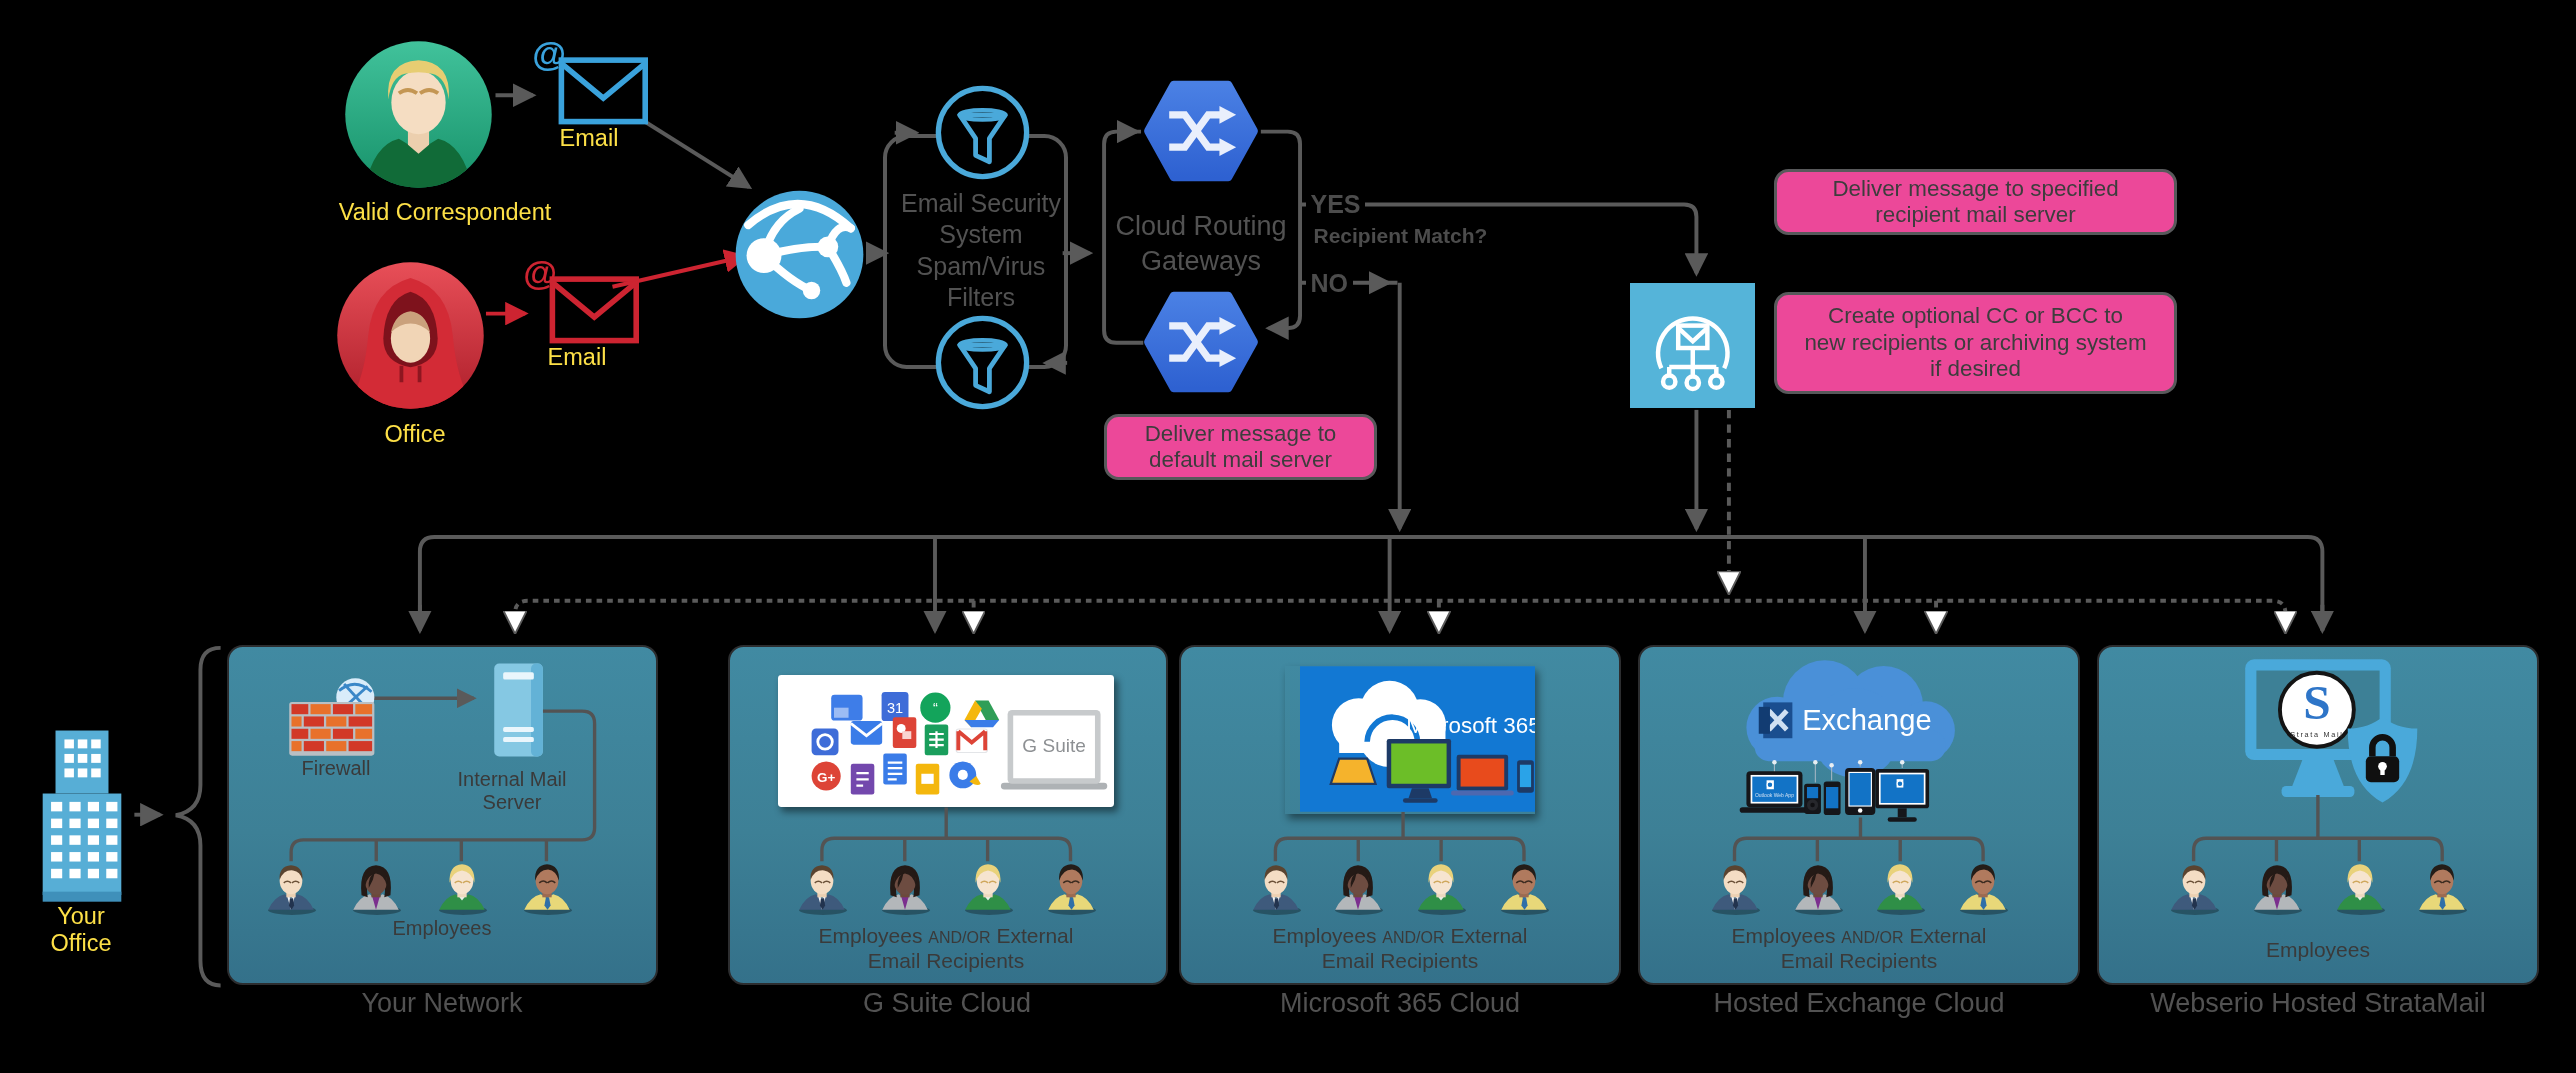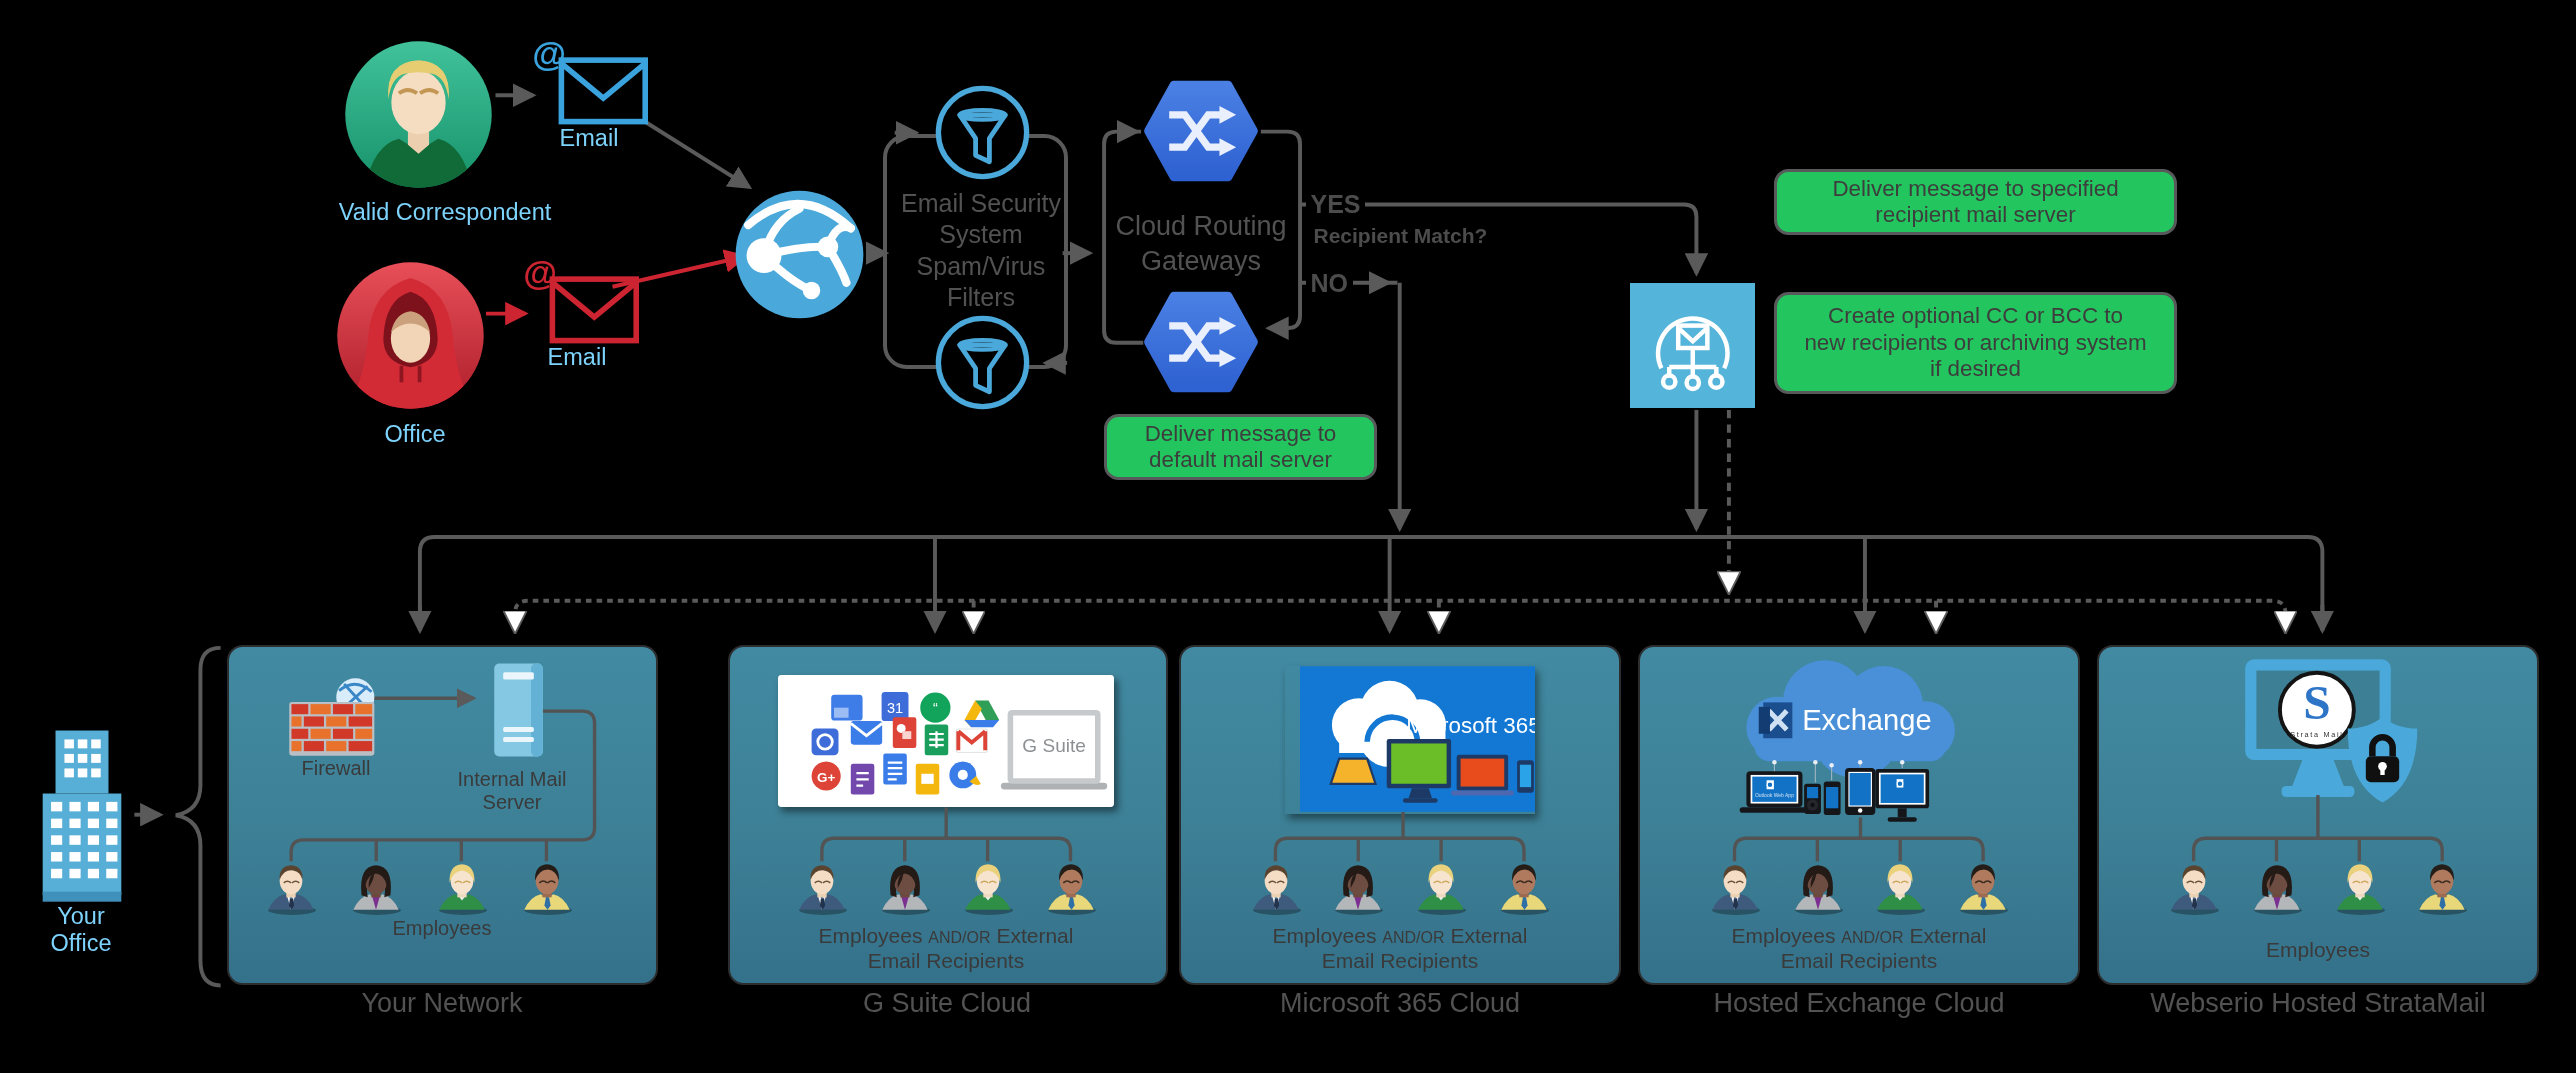--- a/index.html
+++ b/index.html
@@ -1,21 +1,21 @@
 <!DOCTYPE html>
 <html style="font-size:9px"><head>
 <meta charset="utf-8">
 <style>
   html,body{margin:0;padding:0;background:#000;}
   #canvas{position:relative;width:2576px;height:1074px;background:#000;overflow:hidden;
           font-family:"Liberation Sans",sans-serif;}
   .abs{position:absolute;}
-  .lbl{position:absolute;color:#7dd3fc;text-align:center;white-space:pre-line;line-height:1.16;z-index:5;}
+  .lbl{position:absolute;color:#fde047;text-align:center;white-space:pre-line;line-height:1.16;z-index:5;}
   .lbl-dark{color:#3a3a3a;}
-  .callout{position:absolute;background:#22c55e;border:3.4px solid #58595b;border-radius:14.6px;
+  .callout{position:absolute;background:#ec4899;border:3.4px solid #58595b;border-radius:14.6px;
            color:#3d3d3d;display:flex;align-items:center;justify-content:center;text-align:center;
            white-space:pre-line;line-height:1.18;box-sizing:border-box;z-index:5;font-size:22.4px;}
   .panel{position:absolute;background:linear-gradient(180deg,#418aa2 0%,#3d8096 55%,#34718a 100%);
          border:2.8px solid #2c2d2f;border-radius:15.7px;box-sizing:border-box;z-index:1;}
   .panel-title{position:absolute;color:#525252;font-size:27px;text-align:center;z-index:5;}
   .decision-lbl{position:absolute;color:#4c4c4c;font-weight:bold;z-index:6;background:#000;padding:0 4.5px;}
   .emp-label{position:absolute;color:#3a3a3a;text-align:center;z-index:6;font-size:21px;line-height:1.2;}
   .emp-label .andor{font-size:16px;}
   #wires{position:absolute;left:0;top:0;z-index:3;pointer-events:none;}
   .icon{position:absolute;z-index:4;}

